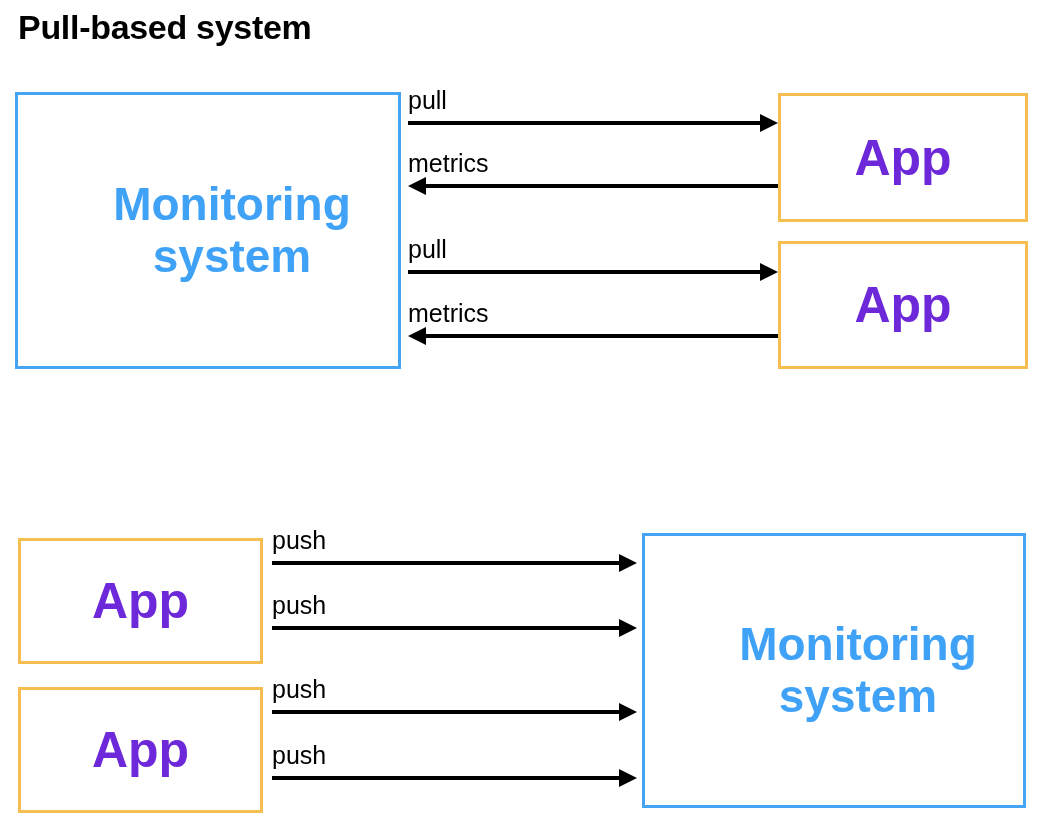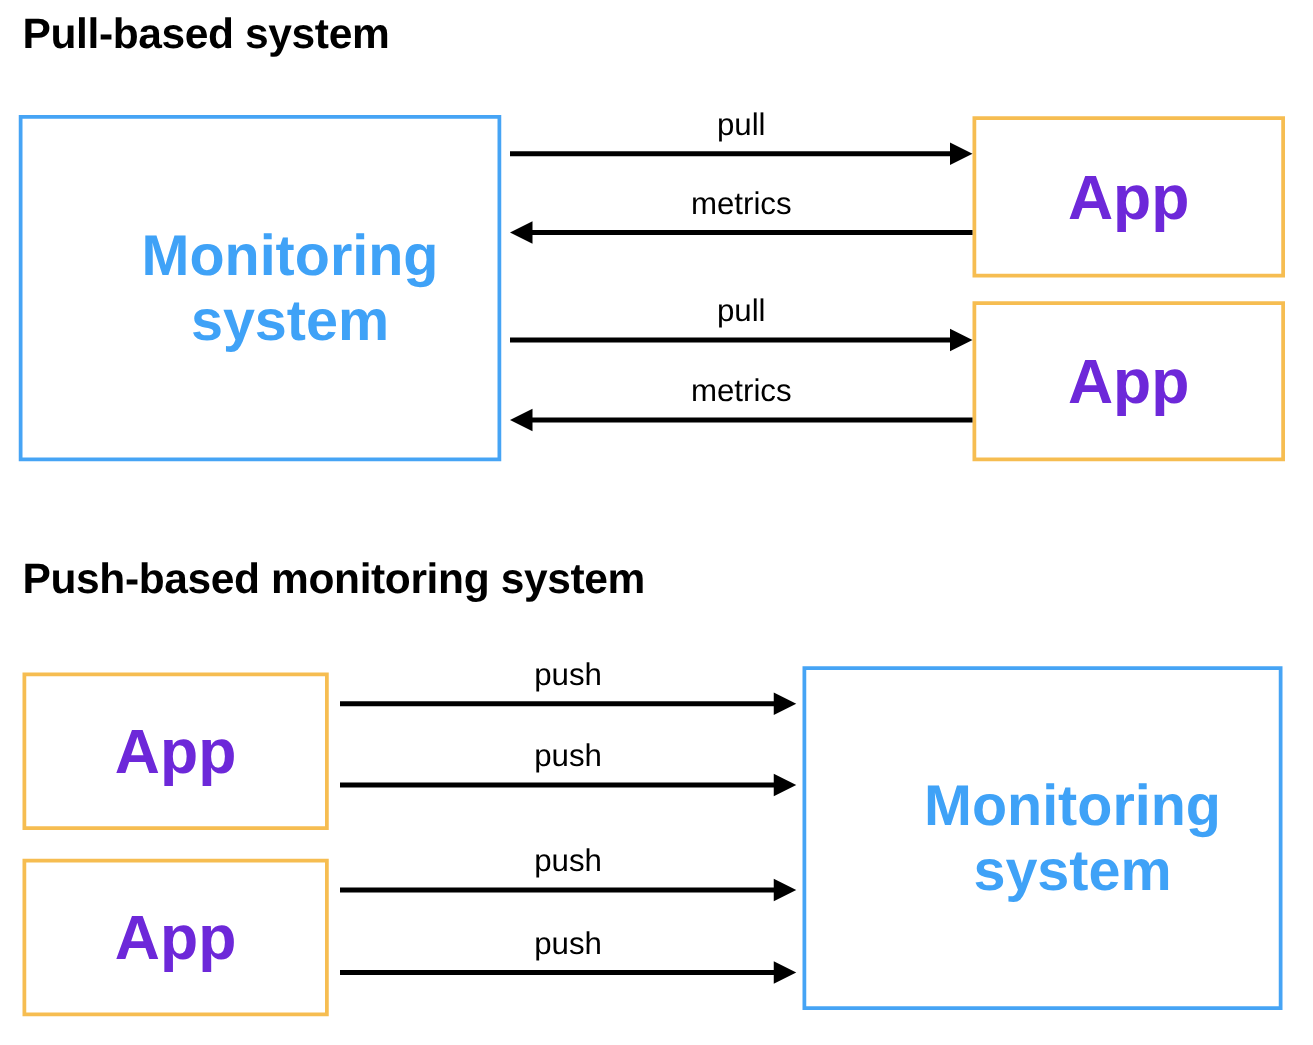--- a/index.html
+++ b/index.html
@@ -98,21 +98,20 @@
   }
   .arrow svg { display: block; overflow: visible; }
 
   .arrow-label {
     position: absolute;
     font-family: "Liberation Sans", sans-serif;
     font-size: 25px;
     font-weight: normal;
     color: #000000;
     white-space: nowrap;
-    text-align: center;
   }
 </style>
 </head>
 <body>
 
 <div id="canvas">
 
   <div class="section-title" id="title-pull">Pull-based system</div>
 
   <div class="box box-monitoring" id="mon-top">
@@ -153,21 +152,20 @@
   <div class="arrow-label" style="left:408px; top:235px; width:370px;">pull</div>
 
   <div class="arrow" style="left:408px; top:325px; width:370px;">
     <svg width="370" height="22" viewBox="0 0 370 22">
       <line x1="12" y1="11" x2="370" y2="11" stroke="#000000" stroke-width="4"></line>
       <polygon points="0,11 18,2 18,20" fill="#000000"></polygon>
     </svg>
   </div>
   <div class="arrow-label" style="left:408px; top:299px; width:370px;">metrics</div>
 
-  <div class="section-title" id="title-push">Push-based monitoring system</div>
 
   <div class="box box-app" id="app-bot-1">
     <span class="box-label label-app">App</span>
   </div>
 
   <div class="box box-app" id="app-bot-2">
     <span class="box-label label-app">App</span>
   </div>
 
   <div class="box box-monitoring" id="mon-bot">

